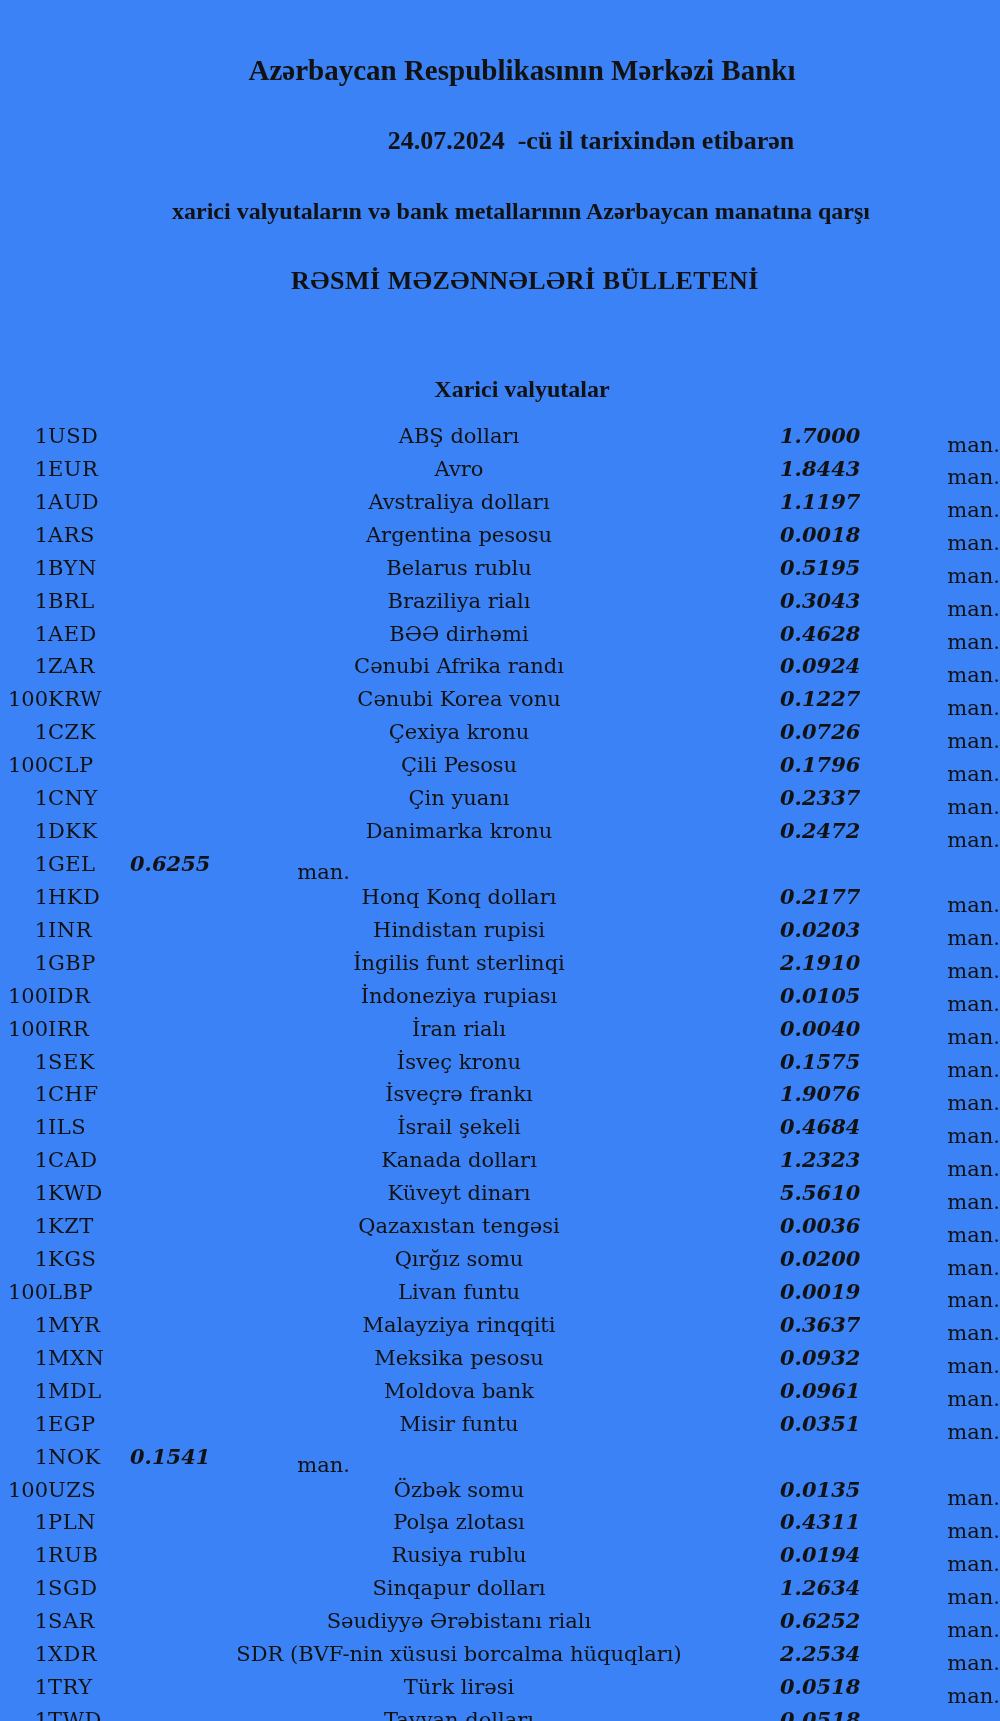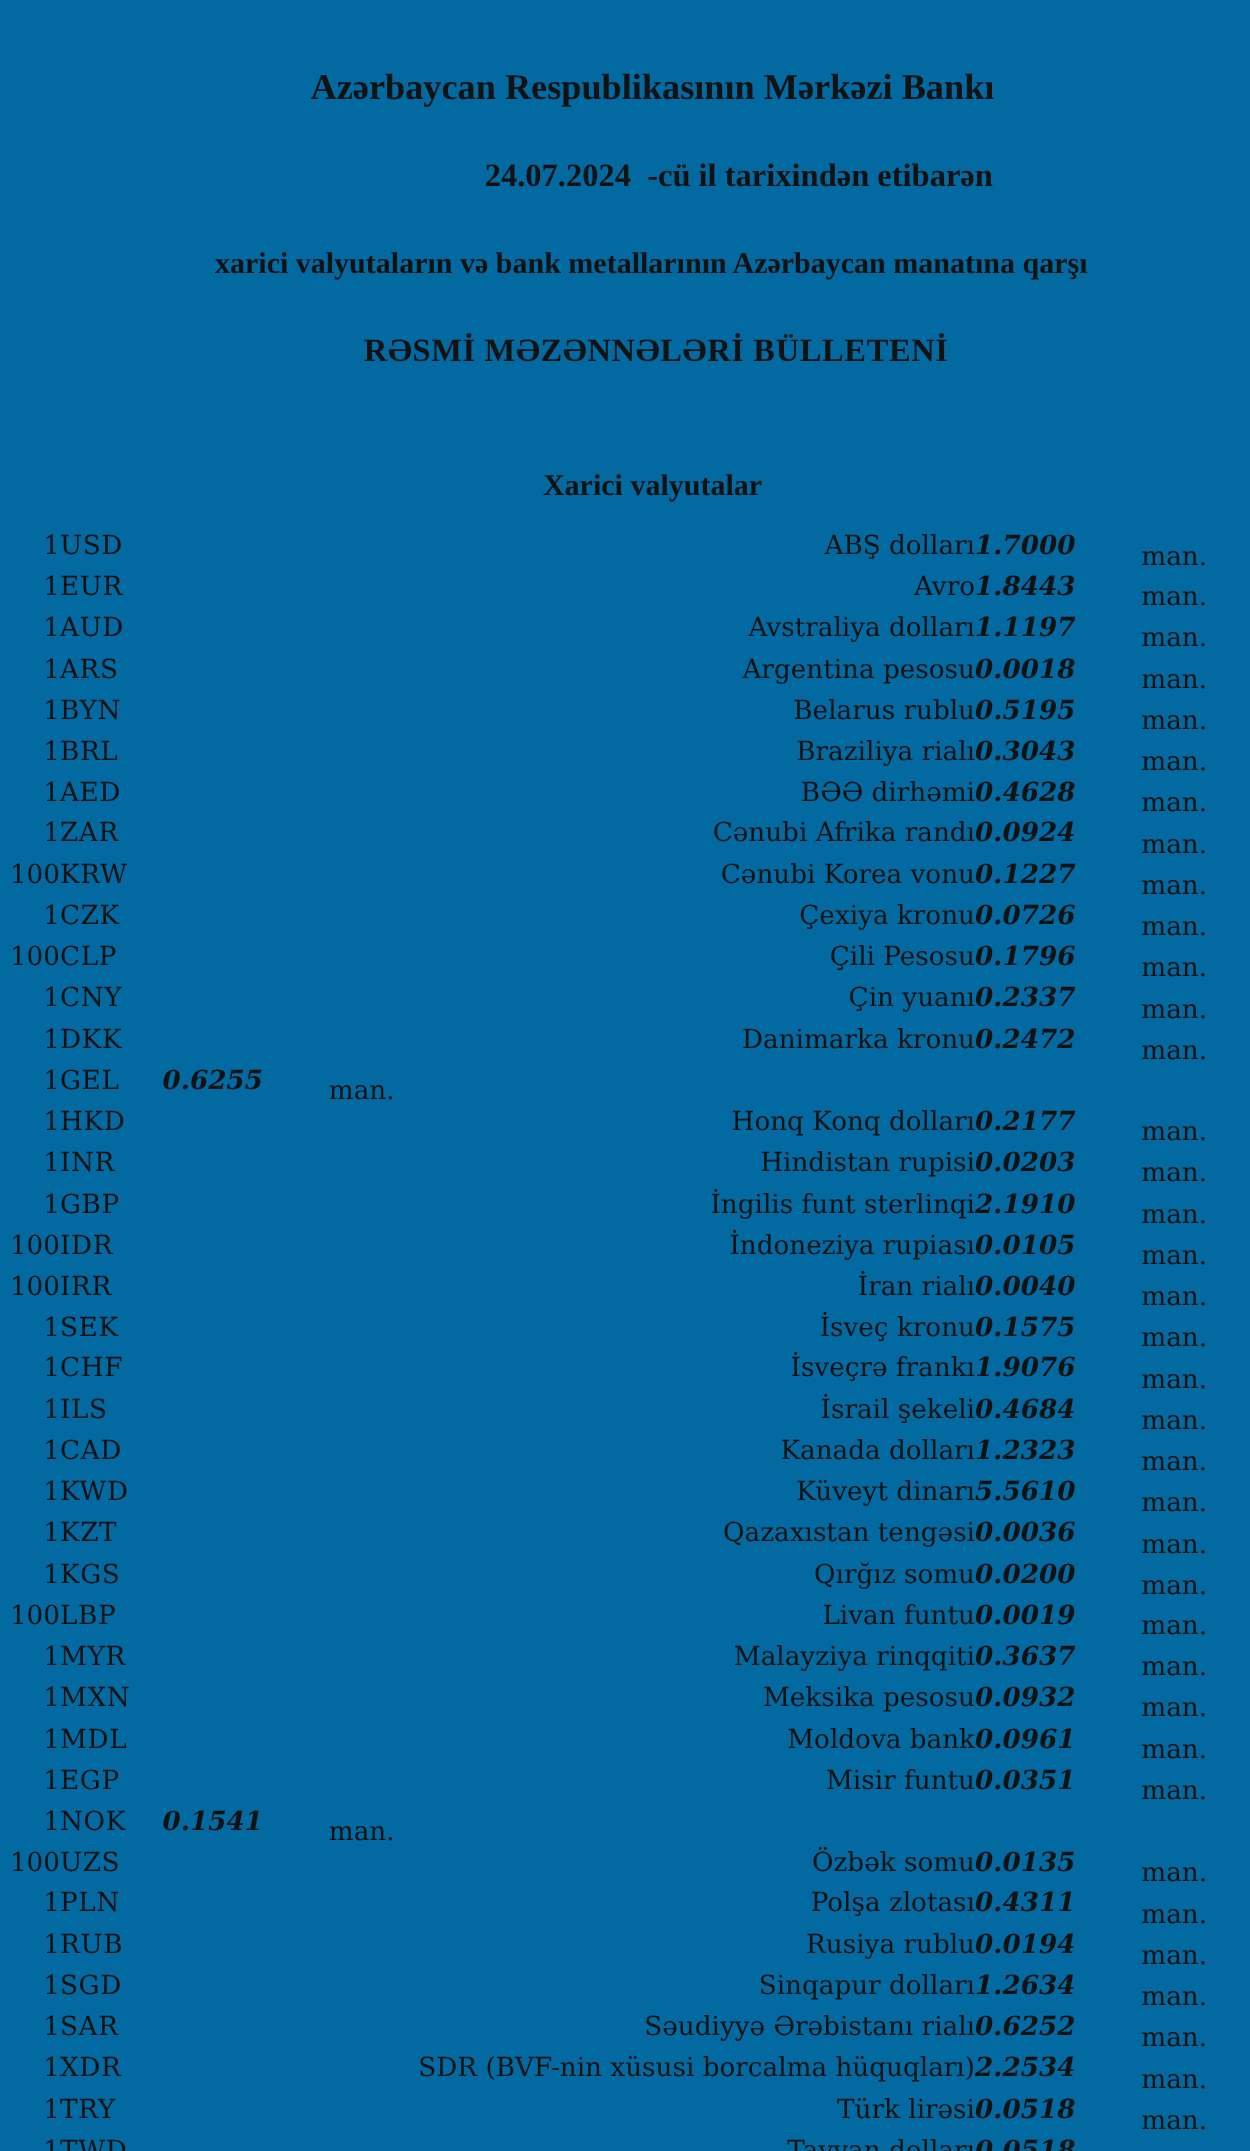--- a/index.html
+++ b/index.html
@@ -4,21 +4,21 @@
 <style>
   html, body {
     margin: 0;
     padding: 0;
     background: #ffffff;
   }
   .doc {
     position: relative;
     width: 1000px;
     height: 1721px;
-    background: #0369a1;
+    background: #3b82f6;
     color: #121212;
     overflow: hidden;
     font-family: "DejaVu Serif", serif;
   }
   .doc-header {
     padding-top: 16px;
     font-family: "Liberation Serif", "DejaVu Serif", serif;
     font-weight: bold;
     text-align: center;
     white-space: pre;
@@ -75,37 +75,37 @@
   }
   .col-code {
     width: 82px;
     text-align: left;
     flex: 0 0 auto;
     letter-spacing: 0.5px;
   }
   .col-name {
     flex: 1 1 auto;
     padding-left: 8px;
-    text-align: right;
+    text-align: center;
     white-space: nowrap;
     overflow: hidden;
   }
   .col-rate {
     width: 110px;
     text-align: left;
     flex: 0 0 auto;
     font-weight: bold;
     font-style: italic;
   }
   .col-unit {
     width: 110px;
     flex: 0 0 auto;
     box-sizing: border-box;
     padding-left: 23px;
-    text-align: left;
+    text-align: right;
     margin-top: 17px;
   }
 </style>
 </head>
 <body>
 
 <div class="doc">
 
   <div class="doc-header">
     <div class="hdr-line1">Azərbaycan Respublikasının Mərkəzi Bankı</div>

